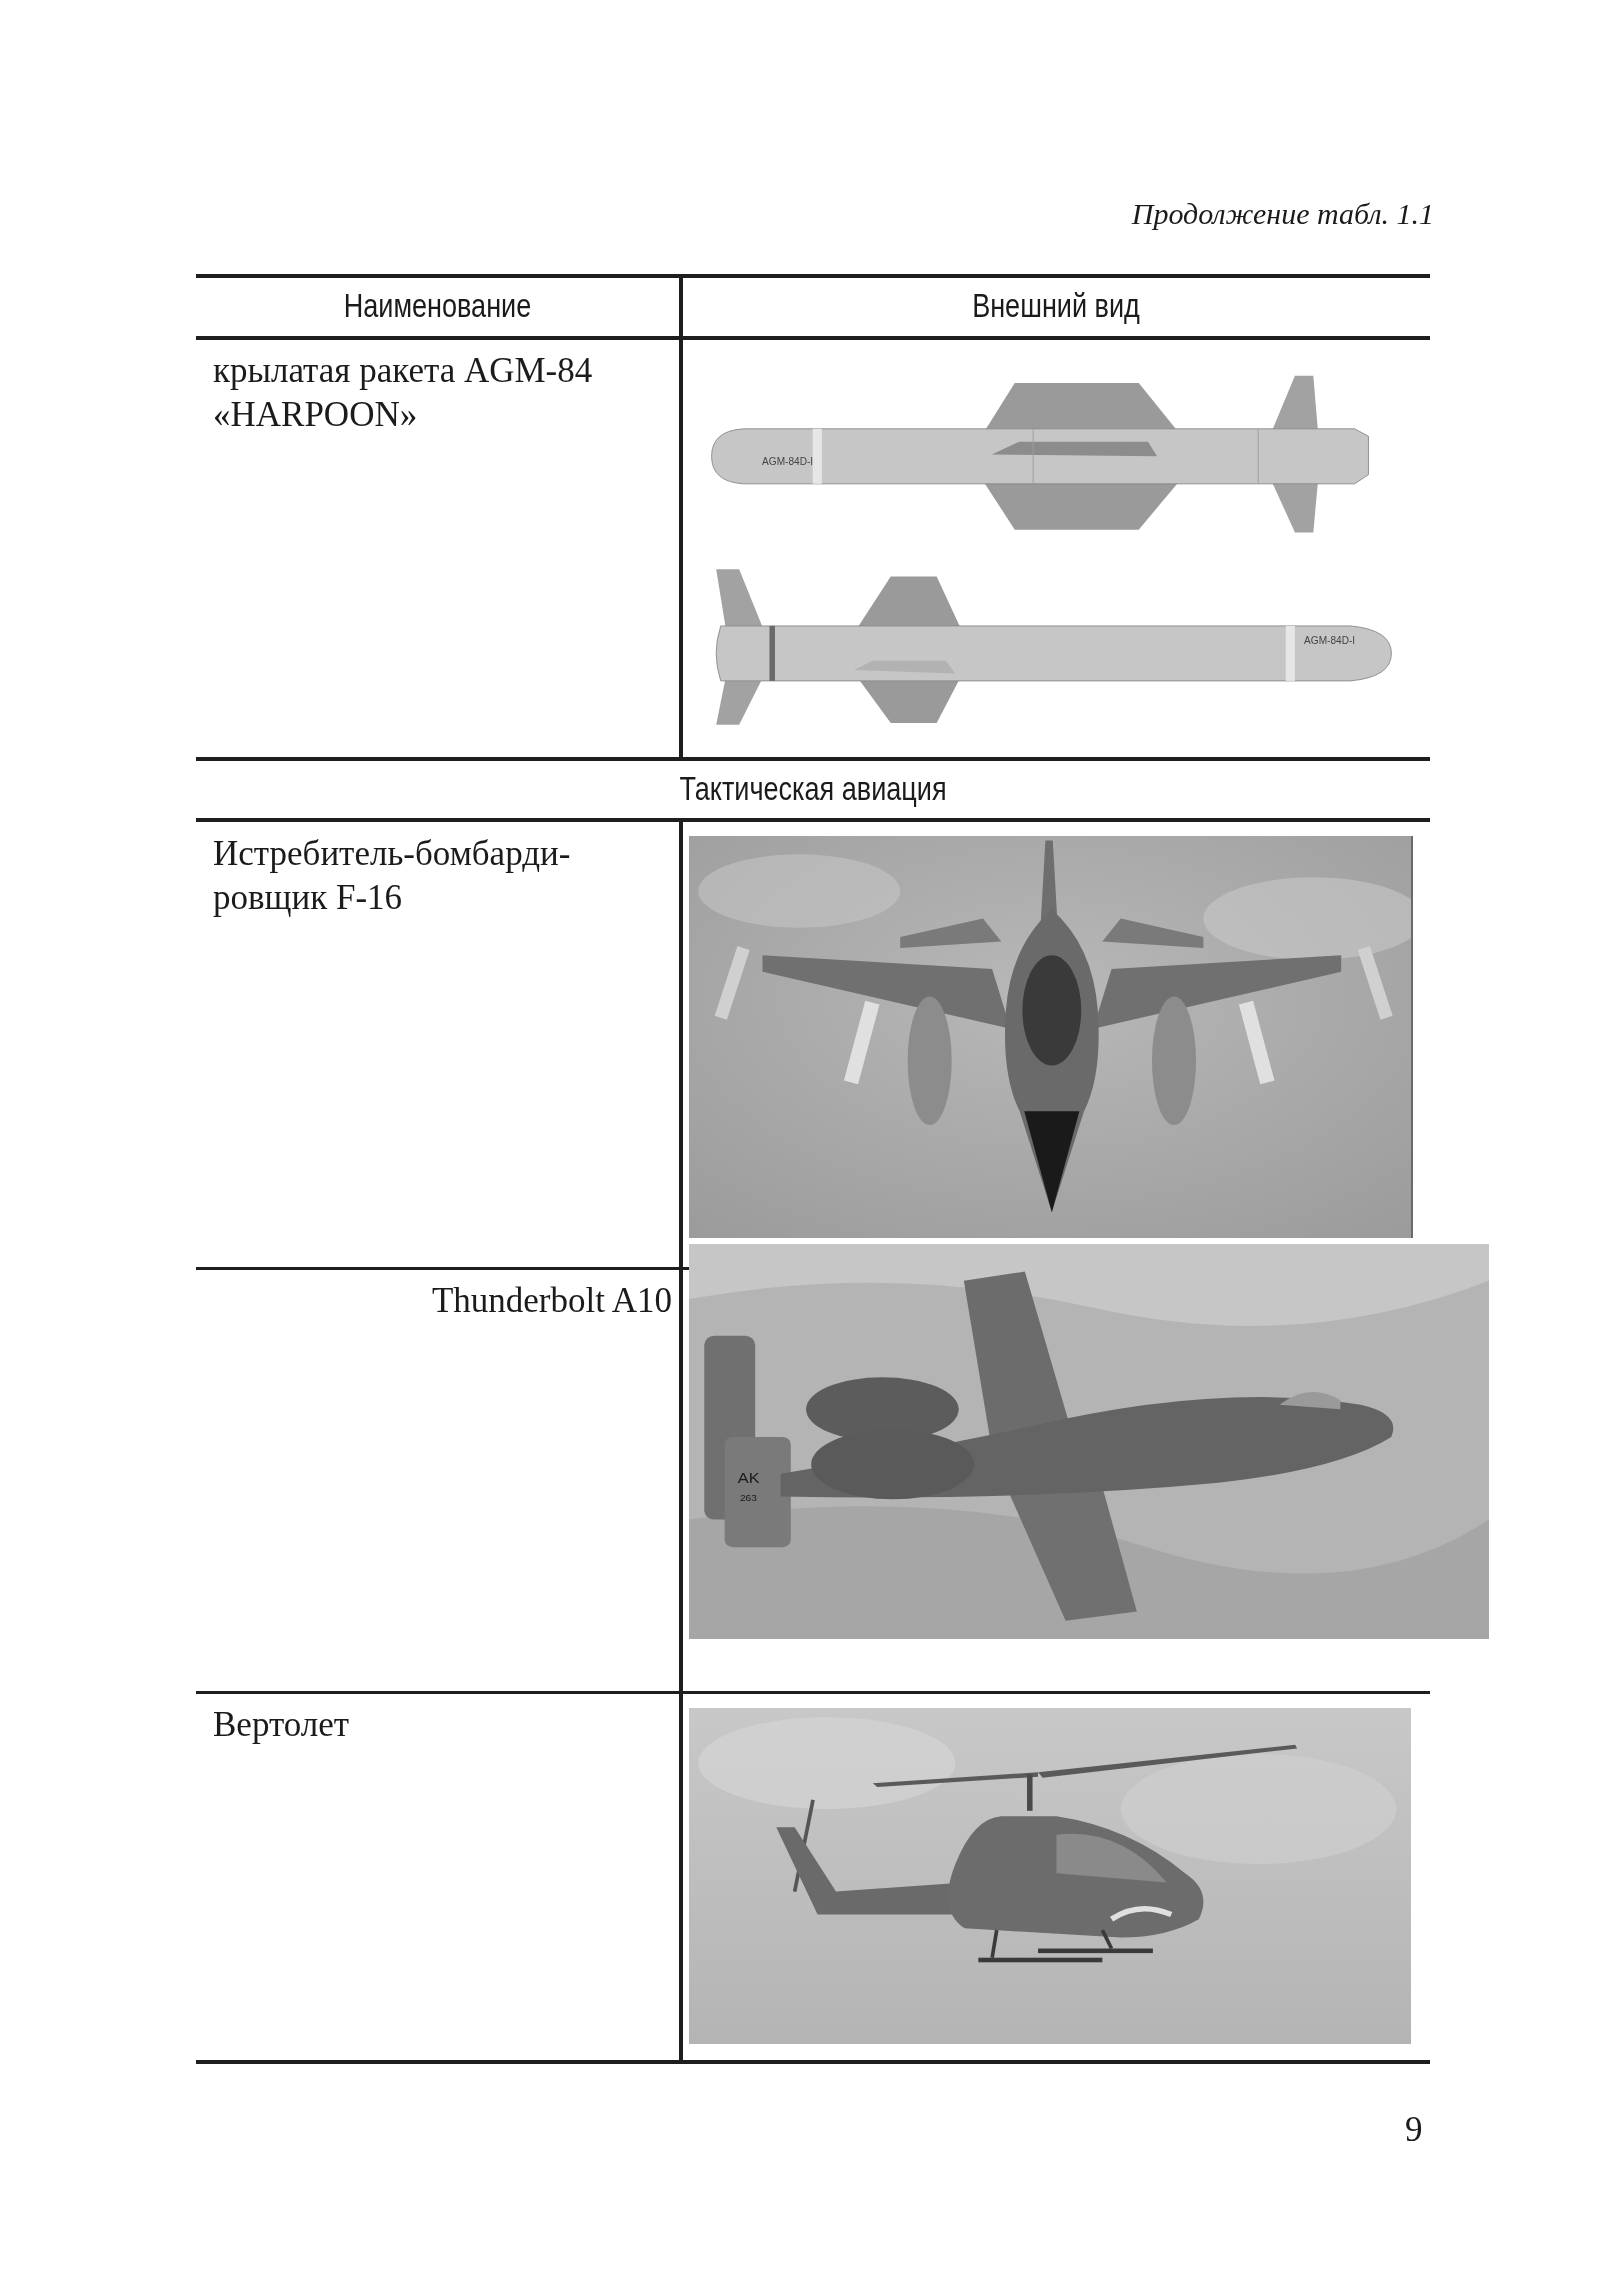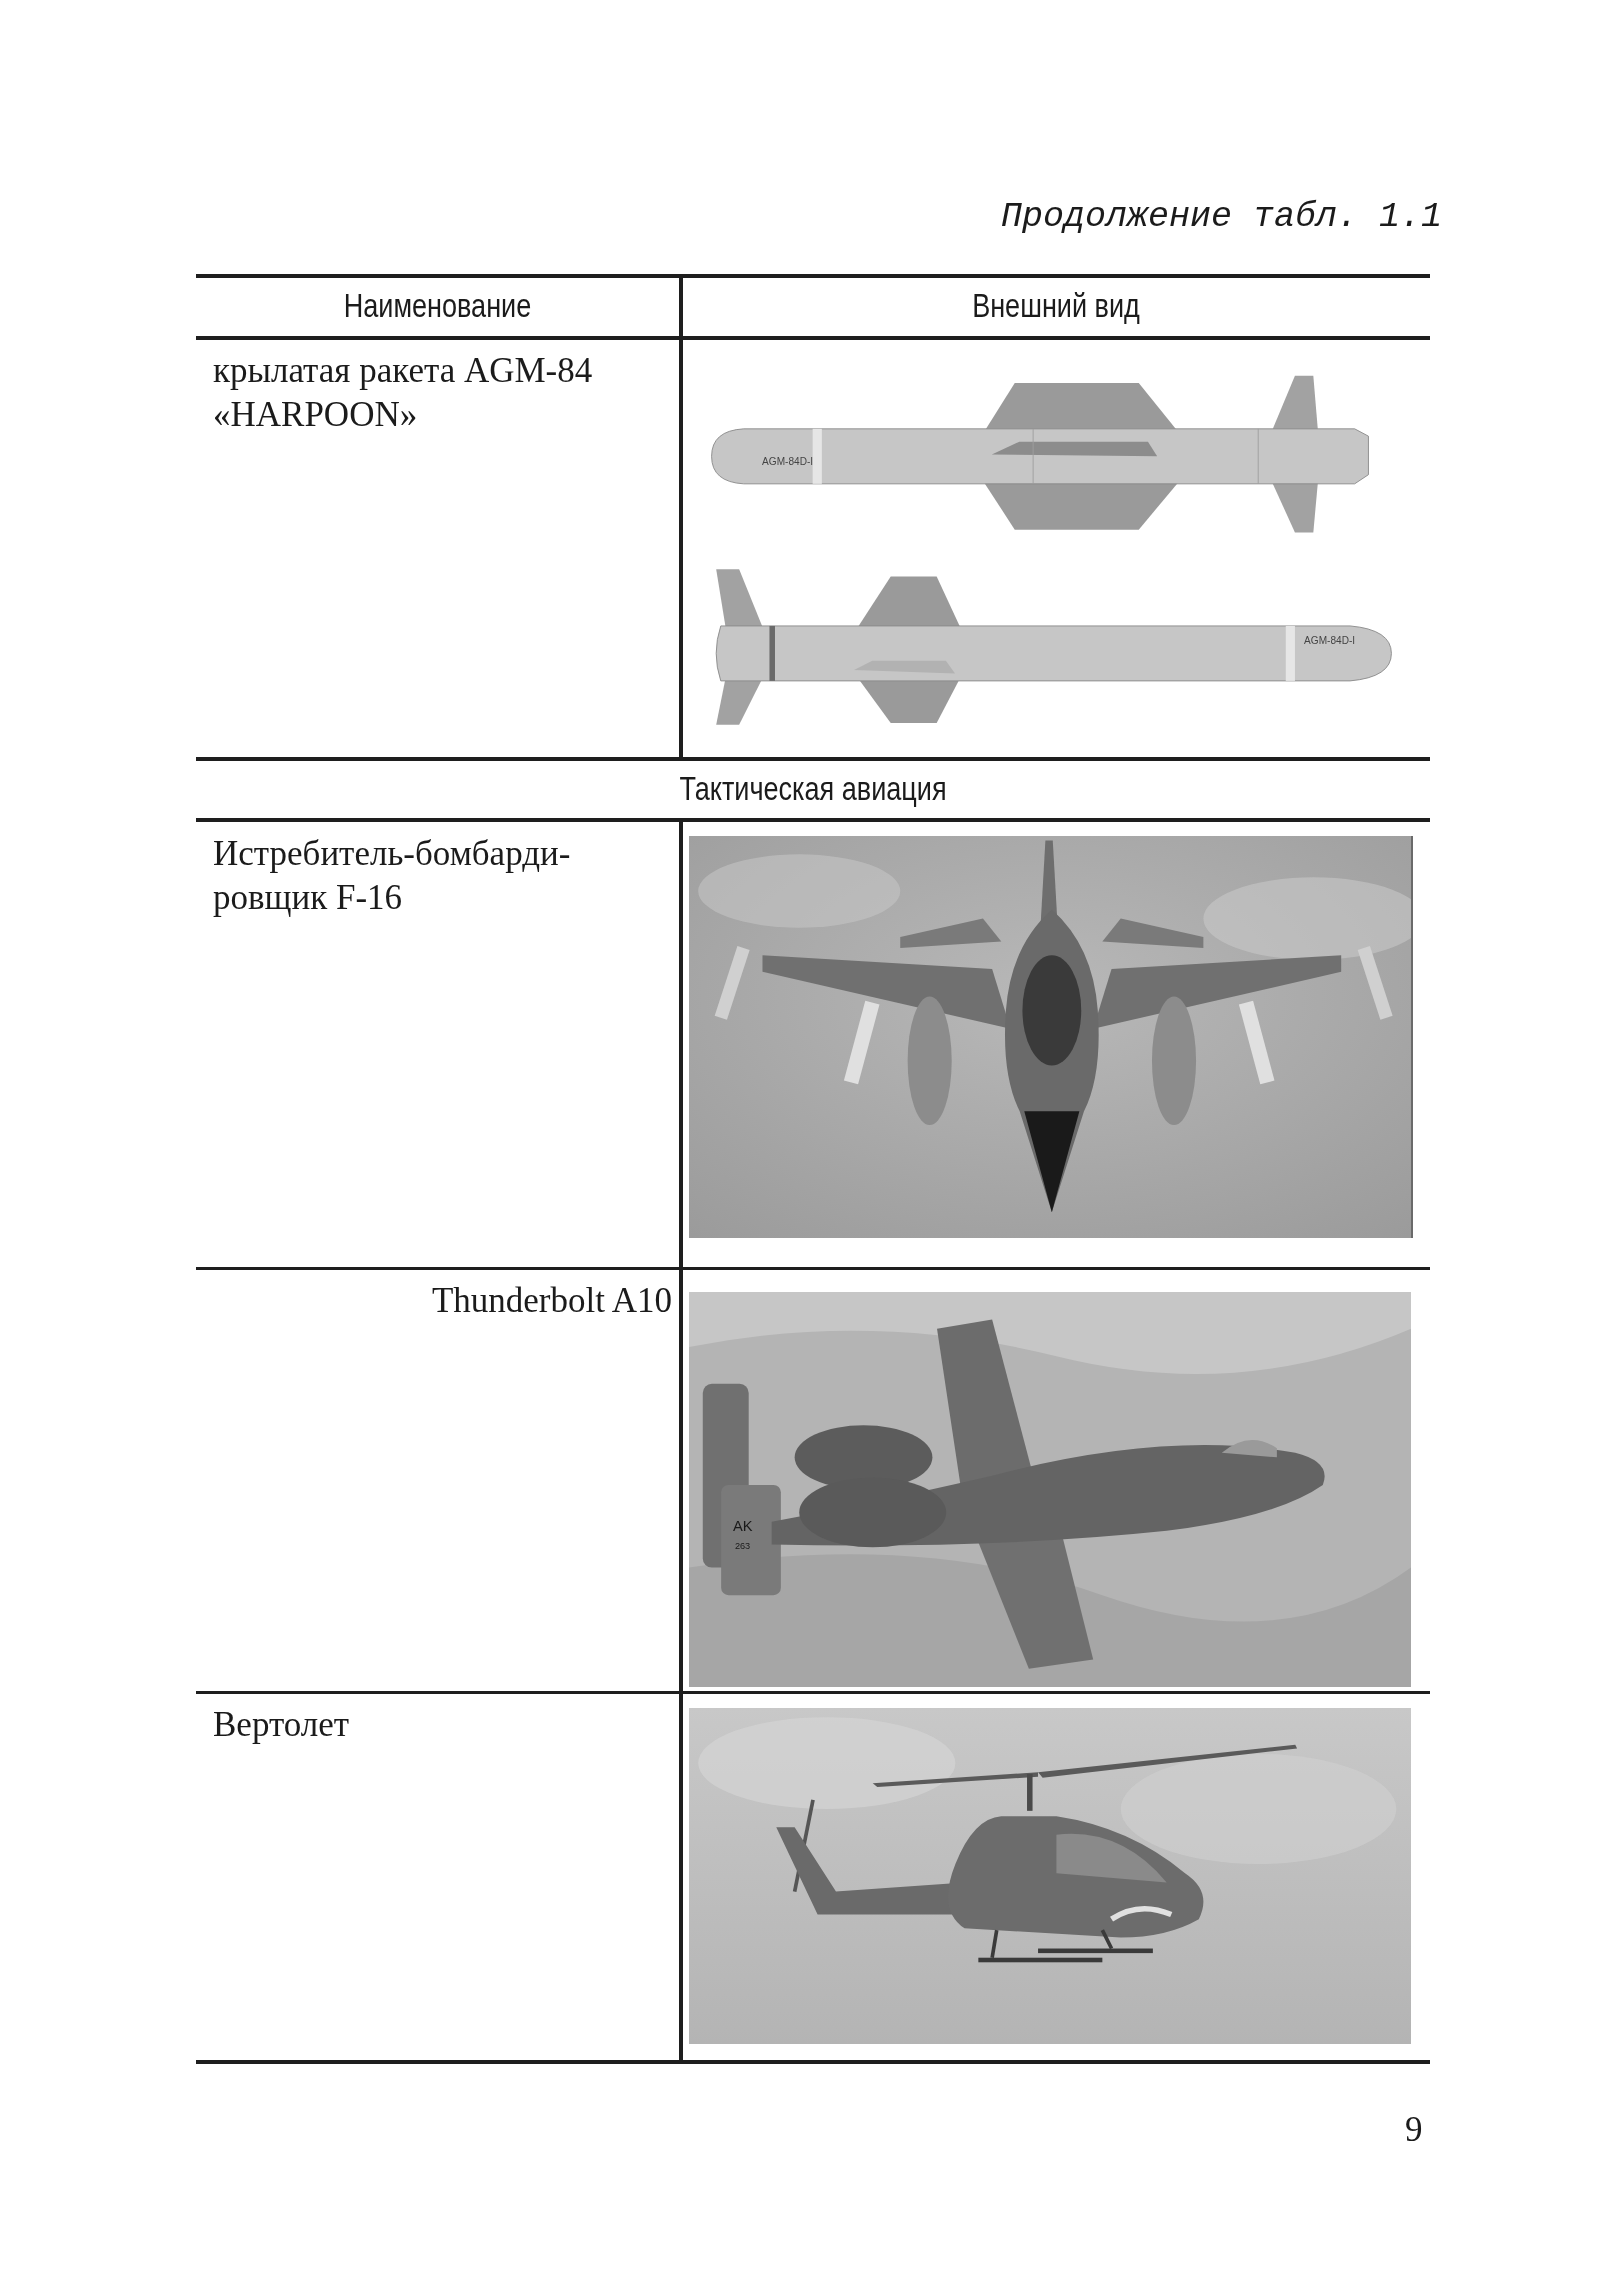--- a/index.html
+++ b/index.html
@@ -1,19 +1,19 @@
 <!DOCTYPE html>
 <html style="font-size:14.7px"><head>
 <meta charset="utf-8">
 <style>
   html, body { margin: 0; padding: 0; background: #ffffff; }
   body { width: 1624px; height: 2296px; position: relative; overflow: hidden;
          font-family: "Liberation Serif", "DejaVu Serif", serif; color: #1b1b1b; }
 
-  .caption { position: absolute; right: 182px; top: 197px; font-size: 35px; font-style: italic; font-family: Liberation Mono, monospace; }
+  .caption { position: absolute; right: 190px; top: 197px; font-size: 30px; font-style: italic; }
 
   .hline { position: absolute; left: 196px; width: 1234px; height: 3.7px; background: #1e1e1e; }
   .vline { position: absolute; left: 679px; width: 3.7px; background: #1e1e1e; }
 
   .cell-text { position: absolute; left: 213px; width: 459px; font-size: 35px; line-height: 44px; }
   .head-text { position: absolute; font-size: 33px; text-align: center;
                font-family: "Liberation Sans Narrow", "Liberation Sans", sans-serif;
                transform: scaleX(0.82); transform-origin: center; }
   .section-text { position: absolute; left: 196px; width: 1234px; text-align: center; font-size: 33px;
                font-family: "Liberation Sans", sans-serif; transform: scaleX(0.82); }
@@ -114,21 +114,21 @@
     <rect x="40" y="120" width="14" height="80" fill="#d0d0d0" transform="rotate(18 47 160)"></rect>
     <rect x="740" y="120" width="14" height="80" fill="#d0d0d0" transform="rotate(-18 747 160)"></rect>
     <rect x="180" y="180" width="16" height="90" fill="#e0e0e0" transform="rotate(15 188 225)"></rect>
     <rect x="610" y="180" width="16" height="90" fill="#e0e0e0" transform="rotate(-15 618 225)"></rect>
   </svg>
 </div>
 
 <div class="cell-text" style="top:1279px;text-align:right;">
   <div>Thunderbolt A10</div>
 </div>
-<div class="pic" style="left:689px; top:1292px; width:722px; height:395px; background:#c2410c;">
+<div class="pic" style="left:689px; top:1244px; width:800px; height:395px; background:#c2410c;">
   <svg viewBox="0 0 786 430" preserveAspectRatio="none">
     <rect width="786" height="430" fill="#b4b4b4"></rect>
     <path d="M0,60 Q200,20 400,70 T786,40 L786,0 L0,0 Z" fill="#c6c6c6"></path>
     <path d="M0,300 Q250,260 450,330 T786,300 L786,430 L0,430 Z" fill="#a6a6a6"></path>
 
     <polygon points="270,40 330,30 380,220 300,240" fill="#6c6c6c"></polygon>
 
     <polygon points="310,260 400,240 440,400 370,410" fill="#707070"></polygon>
 
     <rect x="15" y="100" width="50" height="200" rx="10" fill="#707070"></rect>

